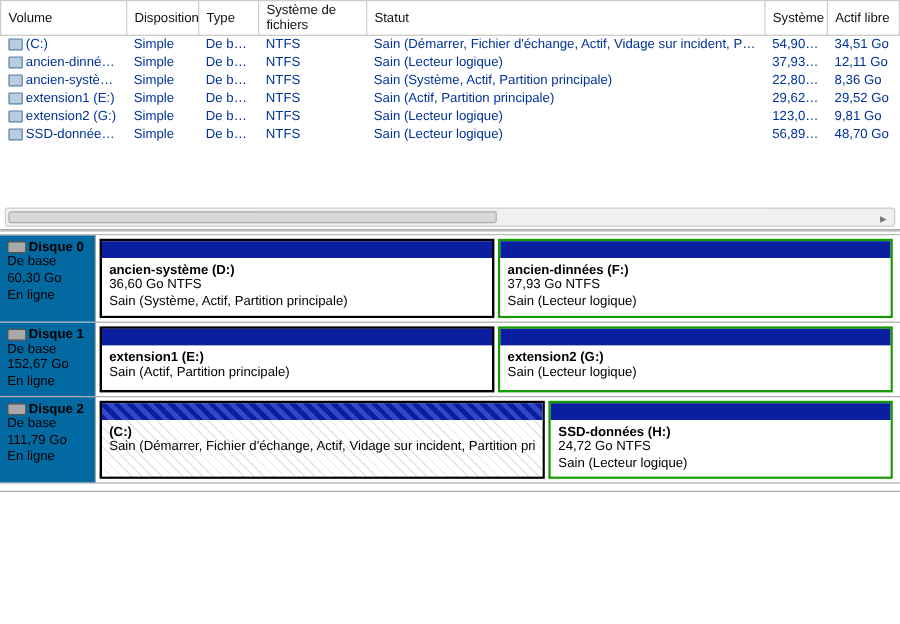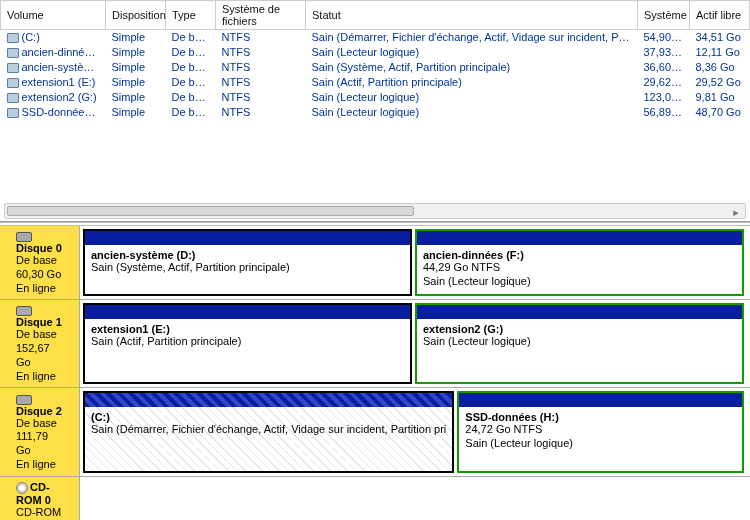--- a/index.html
+++ b/index.html
@@ -2,28 +2,28 @@
 <html><head>
 <meta charset="utf-8">
 <style>
   * { box-sizing: border-box; margin: 0; padding: 0; }
   body { font-family: "Segoe UI", Tahoma, sans-serif; font-size: 11px; background: #fff; width: 750px; height: 520px; overflow: hidden; display: flex; flex-direction: column; }
   
   .vol-table { width: 100%; border-collapse: collapse; table-layout: fixed; }
   .vol-table th { text-align: left; font-weight: 400; color: #111; padding: 2px 6px; border: 1px solid #ccc; background: #fff; font-size: 11px; height: 18px; }
   .vol-table td { padding: 1px 6px; color: #003399; white-space: nowrap; overflow: hidden; text-overflow: ellipsis; height: 15px; }
   .vol-icon { display: inline-block; width: 12px; height: 10px; background: #b8cde0; border: 1px solid #5a7fa5; border-radius: 1px; margin-right: 3px; vertical-align: middle; }
-  .top-pane { height: 222px; overflow: hidden; border-bottom: 1px solid #999; position: relative; }
+  .top-pane { height: 192px; overflow: hidden; border-bottom: 1px solid #999; position: relative; }
   .top-scroll { position: absolute; bottom: 2px; left: 4px; right: 4px; height: 16px; background: #f0f0f0; border: 1px solid #ccc; border-radius: 2px; }
   .top-scroll-thumb { position: absolute; left: 2px; top: 2px; width: 55%; height: 10px; background: #d8d8d8; border: 1px solid #aaa; border-radius: 2px; }
   .top-scroll-right { position: absolute; right: 2px; top: 2px; width: 14px; height: 10px; text-align: center; color: #777; }
   
   .disk-pane { flex: 1; overflow-y: auto; overflow-x: hidden; }
   .disk-row { display: flex; border-bottom: 1px solid #aaa; }
-  .disk-info { width: 80px; padding: 4px 16px; border-right: 1px solid #aaa; background: #fde047; }
+  .disk-info { width: 80px; padding: 4px 6px; border-right: 1px solid #aaa; background: #0369a1; }
   .disk-info .name { font-weight: 700; color: #000; }
   .disk-info .meta { color: #000; font-size: 11px; line-height: 1.25; }
   .disk-icon { display: inline-block; width: 16px; height: 10px; background: #a9a9a9; border: 1px solid #555; border-radius: 2px; margin-right: 2px; vertical-align: middle; }
   .cd-icon { display: inline-block; width: 12px; height: 12px; border: 1px solid #888; border-radius: 50%; background: radial-gradient(#fff 30%, #ccc 60%); margin-right: 2px; vertical-align: middle; }
   .disk-parts { flex: 1; display: flex; padding: 3px 3px; gap: 0; }
   .part { flex: 1; border: 2px solid #000; display: flex; flex-direction: column; margin-right: 3px; }
   .part.green { border-color: #129c00; }
   .part-header { height: 14px; background: #0a1ea0; }
   .part.hatched .part-header { background: repeating-linear-gradient(45deg,#0a1ea0 0 4px,#3346c5 4px 8px); }
   .part-body { flex: 1; padding: 4px 6px; background: #fff; }
@@ -75,21 +75,21 @@
           <td>Sain (Lecteur logique)</td>
           <td>37,93 Go</td>
           <td>12,11 Go</td>
         </tr>
         <tr>
           <td><span class="vol-icon"></span>ancien-système (D:)</td>
           <td>Simple</td>
           <td>De base</td>
           <td>NTFS</td>
           <td>Sain (Système, Actif, Partition principale)</td>
-          <td>36,60 Go</td>
+          <td>22,80 Go</td>
           <td>8,36 Go</td>
         </tr>
         <tr>
           <td><span class="vol-icon"></span>extension1 (E:)</td>
           <td>Simple</td>
           <td>De base</td>
           <td>NTFS</td>
           <td>Sain (Actif, Partition principale)</td>
           <td>29,62 Go</td>
           <td>29,52 Go</td>
@@ -128,28 +128,29 @@
         <div><span class="disk-icon"></span><span class="name">Disque 0</span></div>
     <div class="meta">De base</div>
     <div class="meta">60,30 Go</div>
     <div class="meta">En ligne</div>
       </div>
       <div class="disk-parts">
         <div class="part">
           <div class="part-header"></div>
       <div class="part-body">
         <div class="title">ancien-système  (D:)</div>
+        <div class="line">36,60 Go NTFS</div>
         <div class="line">Sain (Système, Actif, Partition principale)</div>
       </div>
         </div>
         <div class="part green">
           <div class="part-header"></div>
       <div class="part-body">
         <div class="title">ancien-dinnées  (F:)</div>
-        <div class="line">44,29 Go NTFS</div>
+        <div class="line">37,93 Go NTFS</div>
         <div class="line">Sain (Lecteur logique)</div>
       </div>
         </div>
       </div>
     </div>
     <div class="disk-row">
       <div class="disk-info">
         <div><span class="disk-icon"></span><span class="name">Disque 1</span></div>
     <div class="meta">De base</div>
     <div class="meta">152,67 Go</div>
@@ -191,19 +192,15 @@
           <div class="part-header"></div>
       <div class="part-body">
         <div class="title">SSD-données  (H:)</div>
         <div class="line">24,72 Go NTFS</div>
         <div class="line">Sain (Lecteur logique)</div>
       </div>
         </div>
       </div>
     </div>
     <div class="disk-row">
-      <div class="disk-info">
-   <div><span class="cd-icon"></span><span class="name">CD-ROM 0</span></div>
-   <div class="meta">CD-ROM (I:)</div>
+  <div class="disk-parts"></div>
+    </div>
   </div>
-  <div class="disk-parts"></div>
-    </div>
-  </div>
 
 </body></html>

